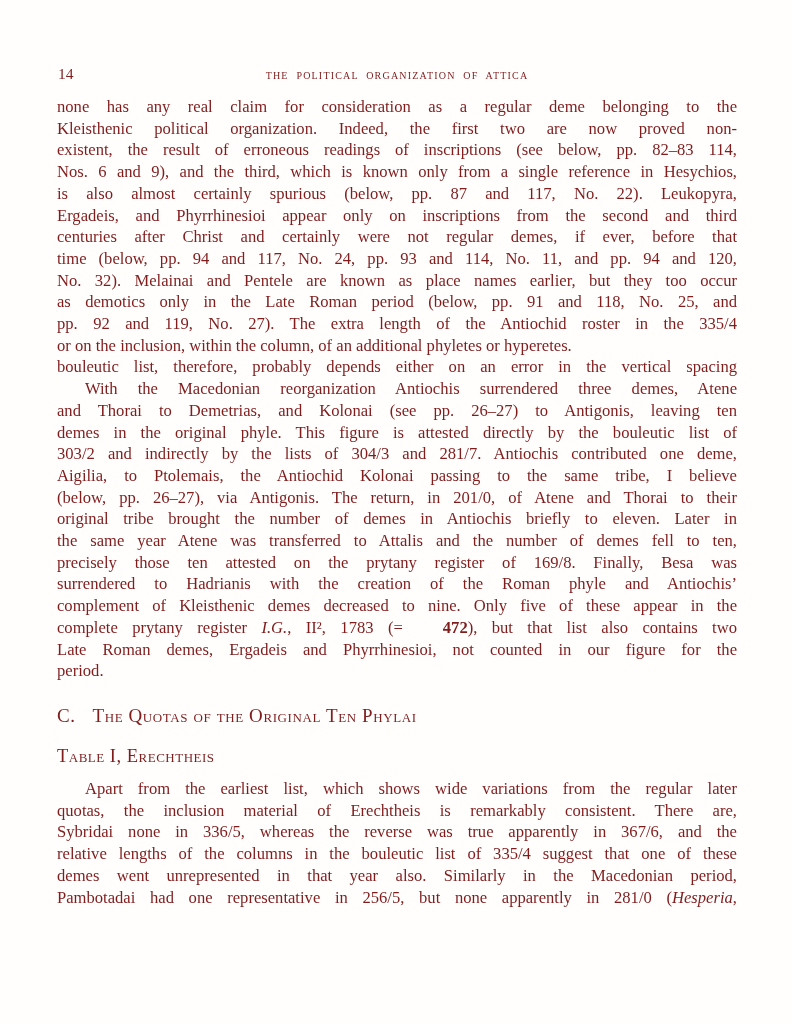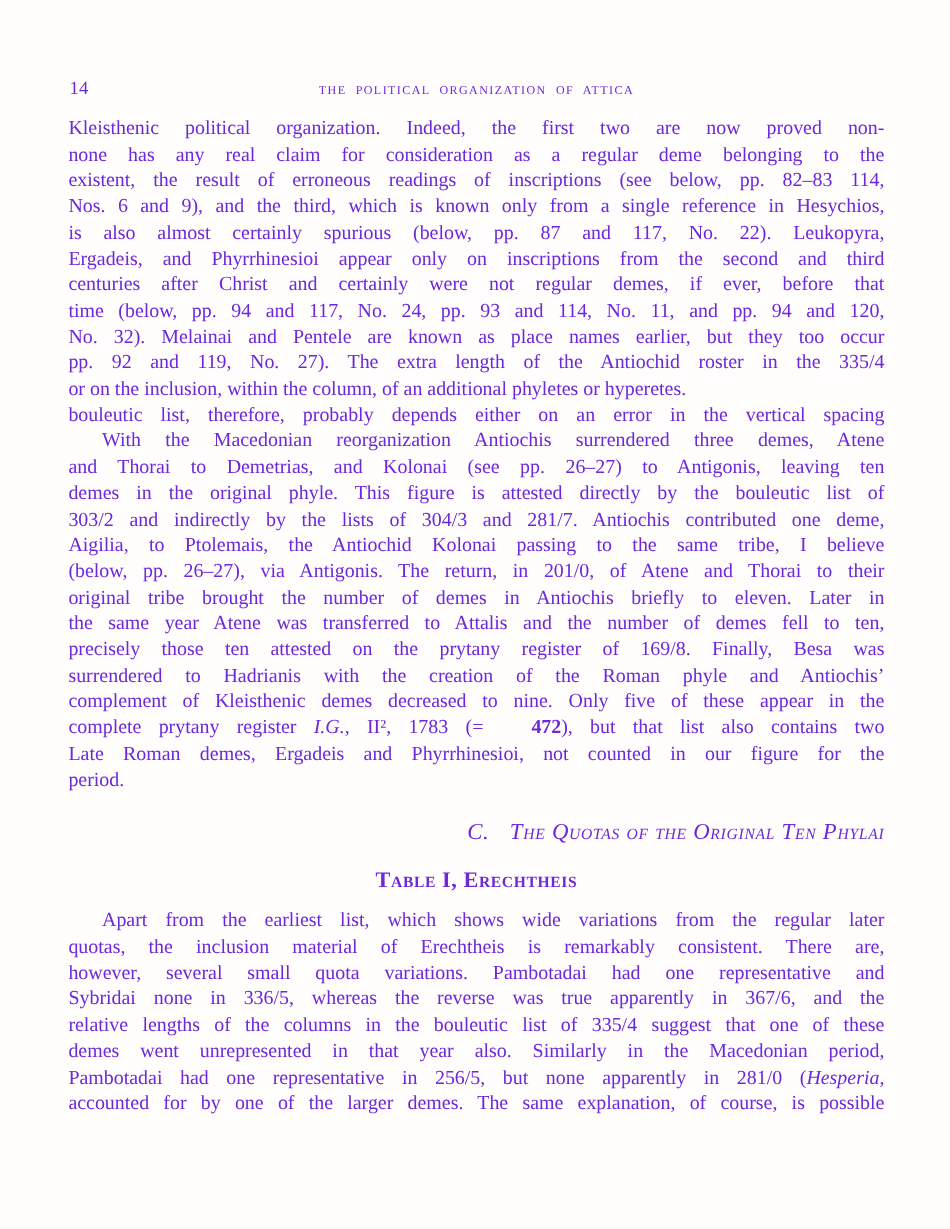--- a/index.html
+++ b/index.html
@@ -2,21 +2,21 @@
 <html><head>
 <meta charset="utf-8">
 <style>
   html, body { margin: 0; padding: 0; background: #e9e9e9; }
   .page {
     position: relative;
     width: 792px;
     height: 1024px;
     margin: 0 auto;
     background: #fffefd;
-    color: #6d28d9;
+    color: #7f1d1d;
     font-family: "Liberation Serif", "DejaVu Serif", serif;
     overflow: hidden;
   }
   .running-head {
     position: relative;
     margin: 0 55px 0 57px;
     padding-top: 65px;
     text-align: center;
     height: 20px;
   }
@@ -44,37 +44,36 @@
     text-justify: inter-word;
   }
   .line.last {
     -moz-text-align-last: left;
     text-align-last: left;
   }
   .line.indent { text-indent: 28px; }
   .section-heading {
     margin: 22px 0 0 0;
     padding: 0;
-    text-align: right;
+    text-align: left;
     font-weight: normal;
     font-size: 19px;
     line-height: 24px;
-    font-style: italic;
   }
   .section-label { letter-spacing: 0.5px; }
   .section-title {
     margin-left: 17px;
     font-variant: small-caps;
     letter-spacing: 0.6px;
   }
   .table-heading {
     margin: 17px 0 0 0;
     padding: 0;
-    text-align: center;
-    font-weight: bold;
+    text-align: left;
+    font-weight: normal;
     font-variant: small-caps;
     font-size: 18.5px;
     line-height: 23px;
     letter-spacing: 0.5px;
   }
   .para { margin: 0; padding: 0; }
   .para.p3 { margin-top: 10px; }
   i { }
   b { font-weight: bold; margin-left: 40px; }
 </style>
@@ -84,29 +83,30 @@
 <div class="page">
 
   <header class="running-head">
     <span class="page-num">14</span>
     <span class="running-title">THE POLITICAL ORGANIZATION OF ATTICA</span>
   </header>
 
   <main class="text-block">
 
     <div class="para p1">
+        <div class="line">none has any real claim for consideration as a regular deme belonging to the</div>
         <div class="line">Kleisthenic political organization. Indeed, the first two are now proved non-</div>
-        <div class="line">none has any real claim for consideration as a regular deme belonging to the</div>
         <div class="line">existent, the result of erroneous readings of inscriptions (see below, pp. 82–83 114,</div>
         <div class="line">Nos. 6 and 9), and the third, which is known only from a single reference in Hesychios,</div>
         <div class="line">is also almost certainly spurious (below, pp. 87 and 117, No. 22). Leukopyra,</div>
         <div class="line">Ergadeis, and Phyrrhinesioi appear only on inscriptions from the second and third</div>
         <div class="line">centuries after Christ and certainly were not regular demes, if ever, before that</div>
         <div class="line">time (below, pp. 94 and 117, No. 24, pp. 93 and 114, No. 11, and pp. 94 and 120,</div>
         <div class="line">No. 32). Melainai and Pentele are known as place names earlier, but they too occur</div>
+        <div class="line">as demotics only in the Late Roman period (below, pp. 91 and 118, No. 25, and</div>
         <div class="line">pp. 92 and 119, No. 27). The extra length of the Antiochid roster in the 335/4</div>
         <div class="line last">or on the inclusion, within the column, of an additional phyletes or hyperetes.</div>
         <div class="line">bouleutic list, therefore, probably depends either on an error in the vertical spacing</div>
       </div>
 
     <div class="para p2">
         <div class="line indent">With the Macedonian reorganization Antiochis surrendered three demes, Atene</div>
         <div class="line">and Thorai to Demetrias, and Kolonai (see pp. 26–27) to Antigonis, leaving ten</div>
         <div class="line">demes in the original phyle. This figure is attested directly by the bouleutic list of</div>
         <div class="line">303/2 and indirectly by the lists of 304/3 and 281/7. Antiochis contributed one deme,</div>
@@ -124,23 +124,21 @@
 
     <h2 class="section-heading">
       <span class="section-label">C.</span><span class="section-title">The Quotas of the Original Ten Phylai</span>
     </h2>
 
     <h3 class="table-heading">Table I, Erechtheis</h3>
 
     <div class="para p3">
         <div class="line indent">Apart from the earliest list, which shows wide variations from the regular later</div>
         <div class="line">quotas, the inclusion material of Erechtheis is remarkably consistent. There are,</div>
-        <div class="line">however, several small quota variations. Pambotadai had one representative and</div>
         <div class="line">Sybridai none in 336/5, whereas the reverse was true apparently in 367/6, and the</div>
         <div class="line">relative lengths of the columns in the bouleutic list of 335/4 suggest that one of these</div>
         <div class="line">demes went unrepresented in that year also. Similarly in the Macedonian period,</div>
         <div class="line">Pambotadai had one representative in 256/5, but none apparently in 281/0 (<i>Hesperia</i>,</div>
-        <div class="line">accounted for by one of the larger demes. The same explanation, of course, is possible</div>
       </div>
 
   </main>
 
 </div>
 
 </body></html>

